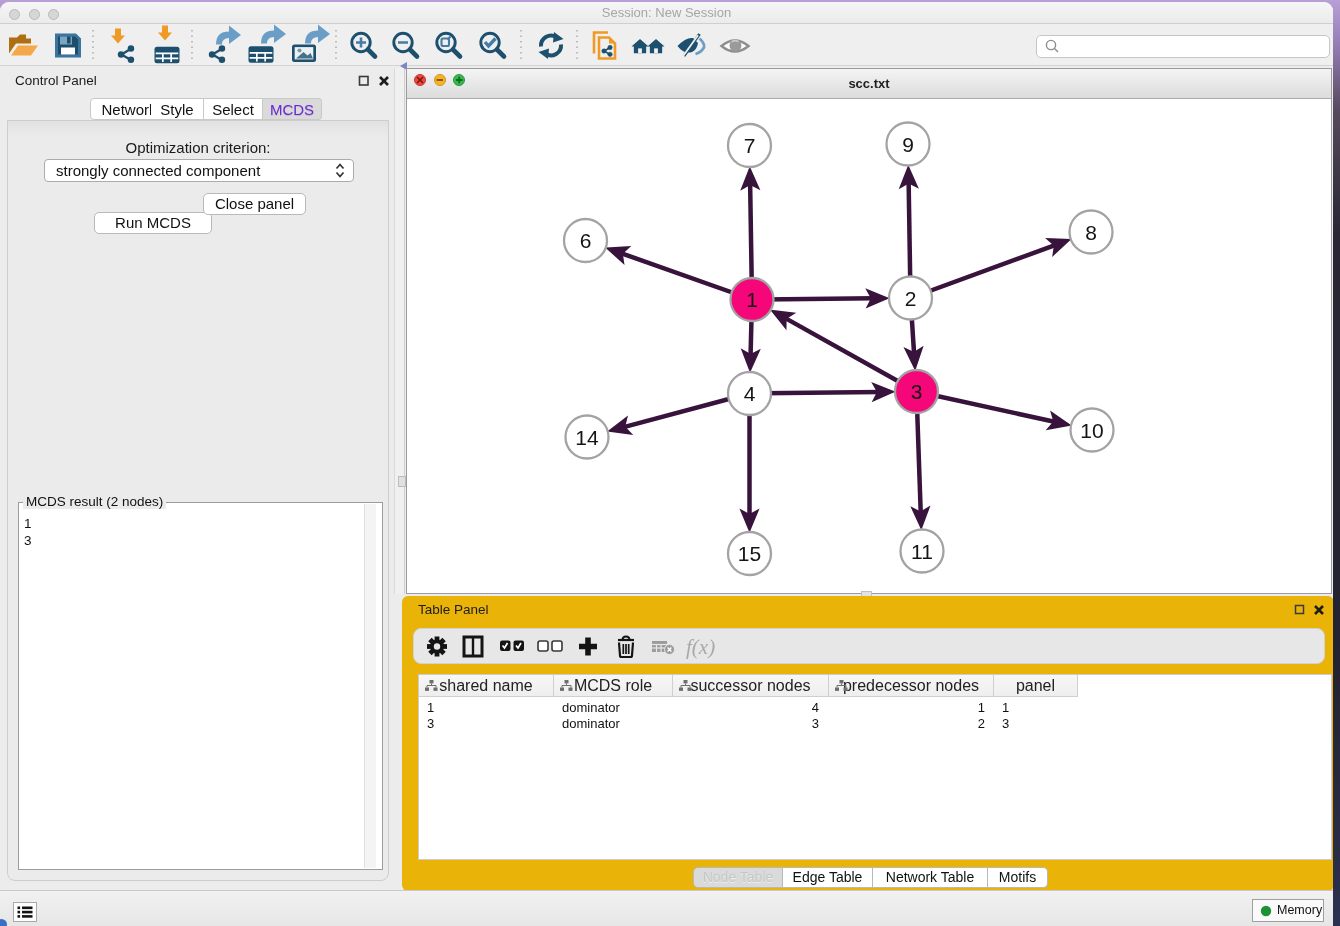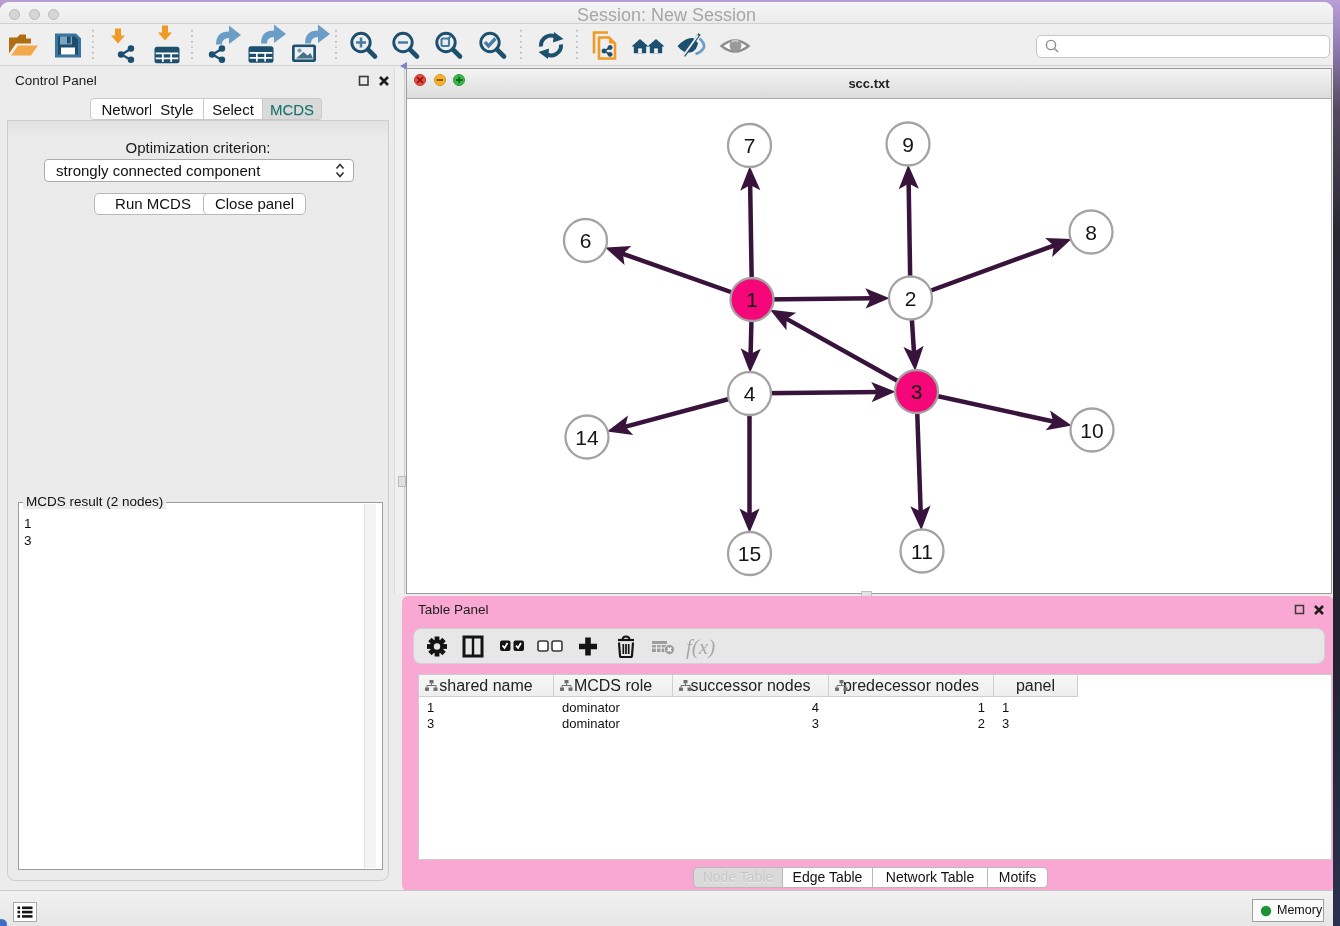--- a/index.html
+++ b/index.html
@@ -6,21 +6,21 @@
  background:linear-gradient(180deg,#b89fd6 0%,#9a83bd 4%,#55495e 12%,#2a2733 25%,#232230 70%,#2b3150 100%);}
 #app{position:absolute;left:0;top:2px;width:1333px;height:924px;background:#ececec;
  border-radius:9px 9px 0 0;overflow:hidden;}
 .abs{position:absolute;}
 
 #titlebar{position:absolute;left:0;top:0;width:100%;height:21px;
  background:linear-gradient(#f6f6f6,#ebebeb);border-bottom:1px solid #cfcfcf;}
 .tl{position:absolute;top:7px;width:11px;height:11px;border-radius:50%;
  background:#d6d6d6;border:1px solid #b9b9b9;box-sizing:border-box;}
 #titletext{position:absolute;top:3px;left:0;width:100%;text-align:center;
- font-size:18px;color:#a6a6a6;}
+ font-size:13px;color:#a6a6a6;}
 
 #toolbar{position:absolute;left:0;top:22px;width:1333px;height:41px;
  background:#efefef;border-bottom:1px solid #d4d4d4;}
 #search{position:absolute;left:1036px;top:11px;width:292px;height:21px;background:#fff;
  border:1px solid #c6c6c6;border-radius:5px;}
 
 #cp-title{position:absolute;left:15px;top:71px;font-size:13.5px;color:#1c1c1c;text-align:center;}
 #cp-body{position:absolute;left:7px;top:118px;width:382px;height:761px;
  background:linear-gradient(#e1e1e1,#ebebeb 16px);border:1px solid #cdcdcd;
  border-radius:0 0 8px 8px;box-sizing:border-box;}
@@ -42,21 +42,21 @@
 .fs-item{position:absolute;left:5px;font-size:13.5px;color:#111;}
 
 #netwin{position:absolute;left:406px;top:66px;width:926px;height:526px;
  border:1px solid #9b9b9b;box-sizing:border-box;background:#fff;}
 #nw-title{position:absolute;left:0;top:0;width:100%;height:30px;
  background:linear-gradient(#f4f4f4,#dcdcdc);border-bottom:1px solid #aaaaaa;box-sizing:border-box;}
 #nw-title .t{position:absolute;width:100%;text-align:center;top:7px;font-size:13px;
  font-weight:bold;color:#222;}
 .mac{position:absolute;top:5px;width:12px;height:12px;border-radius:50%;box-sizing:border-box;}
 
-#tp{position:absolute;left:402px;top:594px;width:932px;height:295px;background:#f9a8d4;border-radius:6px;}
+#tp{position:absolute;left:402px;top:594px;width:932px;height:295px;background:#eab308;border-radius:6px;}
 #tp-title{position:absolute;left:16px;top:6px;font-size:13.5px;color:#1c1c1c;}
 #tp-toolbar{position:absolute;left:11px;top:32px;width:912px;height:36px;background:#e7e7e7;
  border:1px solid #d2d2d2;border-radius:8px;box-sizing:border-box;}
 #tbl{position:absolute;left:16px;top:78px;width:914px;height:186px;background:#fff;
  border:1px solid #cccccc;box-sizing:border-box;}
 .hc{position:absolute;top:0;height:22px;background:linear-gradient(#f7f7f7,#eeeeee);
  border-right:1px solid #cfcfcf;border-bottom:1px solid #cfcfcf;box-sizing:border-box;
  font-size:16px;color:#222;text-align:center;line-height:22px;}
 .cell{position:absolute;font-size:13px;color:#111;height:16px;line-height:16px;}
 .btab{position:absolute;top:0;height:21px;box-sizing:border-box;background:#fff;
@@ -227,30 +227,30 @@
   <div id="cp-title">Control Panel</div>
   <svg width="36" height="14" style="position:absolute;left:357px;top:72px;">
     <rect x="2.5" y="2.5" width="8.5" height="8.5" fill="none" stroke="#3a3a3a" stroke-width="1.6"></rect>
     <path d="M23 3 L31 11 M31 3 L23 11" stroke="#1d1d1d" stroke-width="2.6"></path>
   </svg>
   <div id="cp-body"></div>
   <div id="tabs">
     <div class="tab" style="left:12px;width:78px;border-radius:4px 0 0 4px;">Network</div>
     <div class="tab" style="left:73px;width:53px;border-left:none;">Style</div>
     <div class="tab" style="left:126px;width:59px;border-left:none;">Select</div>
-    <div class="tab" style="left:185px;width:59px;border-left:none;border-radius:0 4px 4px 0;background:#dadada;color:#0f766e;text-shadow:0 1px 0 #bdbdbd;">MCDS</div>
+    <div class="tab" style="left:185px;width:59px;border-left:none;border-radius:0 4px 4px 0;background:#dadada;color:#6d28d9;text-shadow:0 1px 0 #bdbdbd;">MCDS</div>
   </div>
   <div id="opt-label">Optimization criterion:</div>
   <div id="combo">strongly connected component
     <svg width="12" height="17" style="position:absolute;right:7px;top:2px;">
       <path d="M2.5 6.5 L6 2.5 L9.5 6.5" fill="none" stroke="#333" stroke-width="1.7"></path>
       <path d="M2.5 10.5 L6 14.5 L9.5 10.5" fill="none" stroke="#333" stroke-width="1.7"></path>
     </svg>
   </div>
-  <div class="btn" style="left:94px;width:118px;">Run MCDS</div>
+  <div class="btn" style="left:94px;width:118px;margin-top:19px;">Run MCDS</div>
   <div class="btn" style="left:203px;width:103px;">Close panel</div>
   <div id="fieldset">
     <span class="legend">MCDS result (2 nodes)</span>
     <div id="fs-scroll"></div>
     <div class="fs-item" style="top:13px;">1</div>
     <div class="fs-item" style="top:30px;">3</div>
   </div>
 
   <div class="abs" style="left:394px;top:66px;width:11px;height:526px;background:#f0f0f0;border-left:1px solid #dadada;border-right:1px solid #cfcfcf;box-sizing:border-box;"></div>
 

